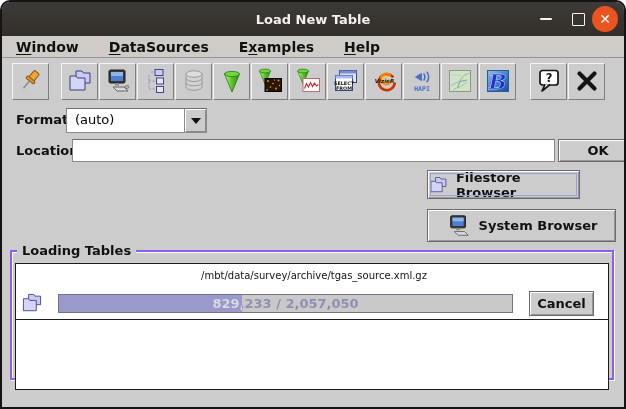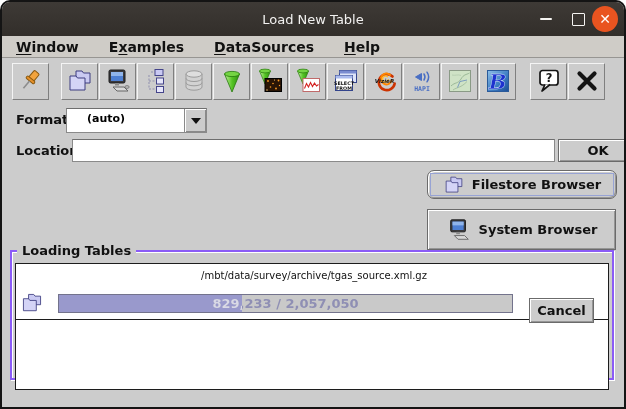--- a/index.html
+++ b/index.html
@@ -1,21 +1,21 @@
 <!DOCTYPE html>
 <html><head>
 <meta charset="utf-8">
 <style>
   html,body{margin:0;padding:0;background:#fff;font-family:"DejaVu Sans",sans-serif;}
   .window{position:relative;width:626px;height:409px;box-sizing:border-box;
     border:2px solid #141414;border-radius:10px 10px 0 0;overflow:hidden;background:#cccccc;}
   
   .titlebar{position:relative;height:34px;background:linear-gradient(#3e3a36,#322e2a);
     display:flex;align-items:center;justify-content:center;}
-  .titlebar .title{color:#f2f1f0;font-size:13px;font-weight:normal;}
+  .titlebar .title{color:#f2f1f0;font-size:13px;font-weight:bold;}
   .winctl{position:absolute;top:0;height:34px;display:flex;align-items:center;}
   .ctl-min{right:70px;width:14px;}
   .ctl-min .dash{width:12px;height:2px;background:#f5f4f2;border-radius:1px;}
   .ctl-max{right:38px;width:14px;}
   .ctl-max .sq{width:11px;height:11px;border:1.5px solid #f5f4f2;border-radius:1px;}
   .ctl-close{right:6px;width:26px;height:26px;top:4px;background:#e95420;border-radius:50%;
     display:flex;align-items:center;justify-content:center;color:#fff;font-size:14px;font-weight:bold;line-height:1;}
   
   .menubar{height:21px;background:#cfccc7;border-bottom:1px solid #979592;
     display:flex;align-items:center;padding-left:7px;gap:16px;}
@@ -26,52 +26,52 @@
   .tbtn{width:37px;height:37px;box-sizing:border-box;flex:0 0 auto;background:#cccccc;
     border:1px solid;border-color:#f4f4f4 #7f7f7f #7f7f7f #f4f4f4;margin-right:1px;
     display:flex;align-items:center;justify-content:center;}
   .tb-gap1{width:11px;flex:0 0 auto;}
   .tb-gap2{width:13px;flex:0 0 auto;}
   
   .main{position:relative;height:303px;background:#cccccc;}
   .lbl{position:absolute;font-size:13px;font-weight:bold;color:#111;}
   .sunken{background:#fff;border:1px solid #8a8a8a;border-top-color:#6e6e6e;box-sizing:border-box;}
   .combo{position:absolute;left:64px;top:4px;width:141px;height:25px;display:flex;}
-  .combo-value{flex:1;font-size:11px;font-weight:bold;padding:3px 0 0 20px;}
+  .combo-value{flex:1;font-size:13px;font-weight:normal;padding:3px 0 0 8px;}
   .combo-btn{width:21px;background:#cccccc;border-left:1px solid #8a8a8a;
     box-shadow:inset 1px 1px 0 #fff, inset -1px -1px 0 #8a8a8a;
     display:flex;align-items:center;justify-content:center;}
   .tri-down{width:0;height:0;border-left:5px solid transparent;border-right:5px solid transparent;border-top:6px solid #111;}
   .loc-input{position:absolute;left:70px;top:35px;width:483px;height:23px;box-sizing:border-box;
     background:#fff;border:1px solid #8a8a8a;border-top-color:#6e6e6e;font-size:13px;padding:0 4px;outline:none;}
   .metal-btn{box-sizing:border-box;background:#cccccc;border:1px solid #6b6b6b;
     box-shadow:inset 1px 1px 0 #fff, inset -1px -1px 0 #969696;
     font-family:"DejaVu Sans",sans-serif;font-size:13px;font-weight:bold;color:#111;
     display:flex;align-items:center;justify-content:center;gap:7px;}
   .ok-btn{position:absolute;left:556px;top:35px;width:80px;height:23px;}
-  .fs-btn{position:absolute;left:425px;top:66px;width:190px;height:29px;border-radius:7px;}
+  .fs-btn{position:absolute;left:425px;top:66px;width:153px;height:29px;}
   .focus-ring{position:absolute;inset:2px;border:1px solid #97a3d4;pointer-events:none;}
-  .sys-btn{position:absolute;left:425px;top:105px;width:189px;height:41px;}
+  .sys-btn{position:absolute;left:425px;top:105px;width:189px;height:33px;}
   
   .group{position:absolute;left:8px;top:146px;width:604px;height:130px;box-sizing:border-box;
     border:2px solid #8b5cf6;box-shadow:inset 1px 1px 0 #fff,1px 1px 0 #fff;}
   .group-title{position:absolute;top:-9px;left:5px;background:#cccccc;padding:0 5px;
     font-size:13px;font-weight:bold;color:#111;}
   .list-panel{position:absolute;left:3px;top:11px;width:594px;height:127px;box-sizing:border-box;
     background:#fff;border:1px solid #1c1c1c;}
   .entry{position:relative;height:55px;border-bottom:1px solid #1c1c1c;}
   .entry-path{font-size:10px;font-weight:normal;color:#111;padding:6px 0 0 4px;text-align:center;}
   .entry-folder{position:absolute;left:4px;top:27px;}
   .pbar{position:absolute;left:42px;top:30px;width:455px;height:19px;box-sizing:border-box;
     border:1px solid #73738c;background:#c9c9c9;font-weight:bold;}
   .pfill{position:absolute;left:0;top:0;bottom:0;background:#9999cc;}
   .ptext{position:absolute;inset:0;text-align:center;line-height:17px;font-size:13px;color:#8f8fb4;}
   .pclip{position:absolute;left:0;top:0;bottom:0;overflow:hidden;}
   .pclip .ptext{width:453px;color:#d9d9e6;}
-  .cancel-btn{position:absolute;left:513px;top:27px;width:65px;height:25px;margin-top:7px;}
+  .cancel-btn{position:absolute;left:513px;top:27px;width:65px;height:25px;}
 </style>
 </head>
 <body>
 
 <div class="window">
 
   <div class="titlebar">
     <div class="title">Load New Table</div>
     <div class="winctl ctl-min">
         <div class="dash"></div>
@@ -79,22 +79,22 @@
     <div class="winctl ctl-max">
         <div class="sq"></div>
       </div>
     <div class="winctl ctl-close">
         <span>✕</span>
       </div>
   </div>
 
   <div class="menubar">
     <div class="menu-item"><span></span><span class="mn">W</span><span>indow</span></div>
+    <div class="menu-item"><span></span><span class="mn">D</span><span>ataSources</span></div>
     <div class="menu-item"><span>E</span><span class="mn">x</span><span>amples</span></div>
-    <div class="menu-item"><span></span><span class="mn">D</span><span>ataSources</span></div>
     <div class="menu-item"><span></span><span class="mn">H</span><span>elp</span></div>
   </div>
 
   <div class="toolbar">
     <div class="tbtn">
       <svg width="28" height="28" viewBox="0 0 28 28">
         <g transform="rotate(40 14 12)">
           <rect x="11" y="3" width="6.5" height="9" rx="1.2" fill="#f2a33c" stroke="#8a5a10"></rect>
           <rect x="9.2" y="11.5" width="10" height="3" rx="1.2" fill="#e8912a" stroke="#8a5a10"></rect>
           <line x1="14.2" y1="14.5" x2="14.2" y2="24" stroke="#8d8d8d" stroke-width="1.6"></line>

